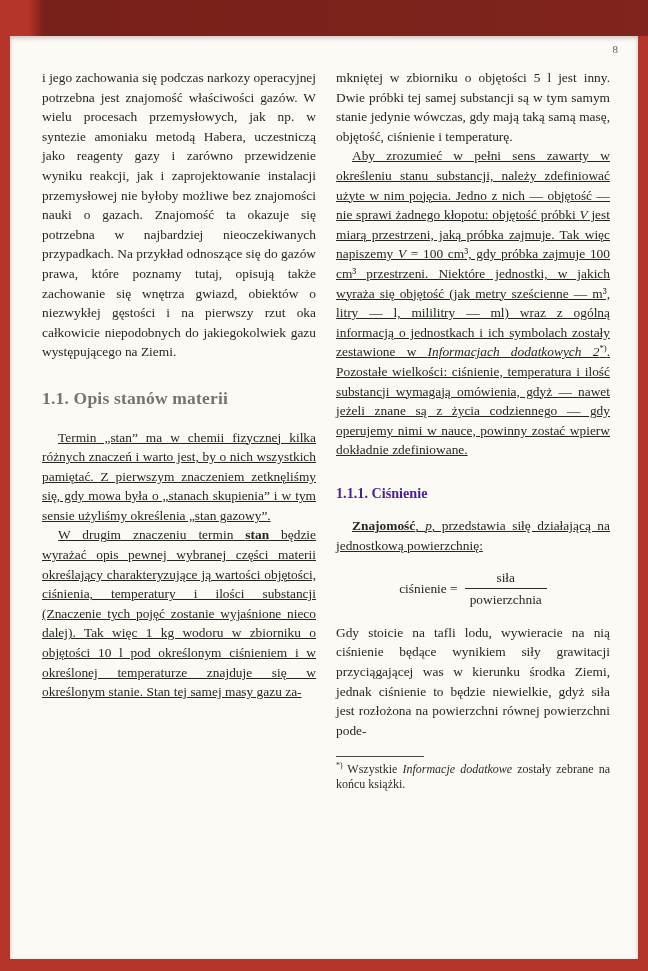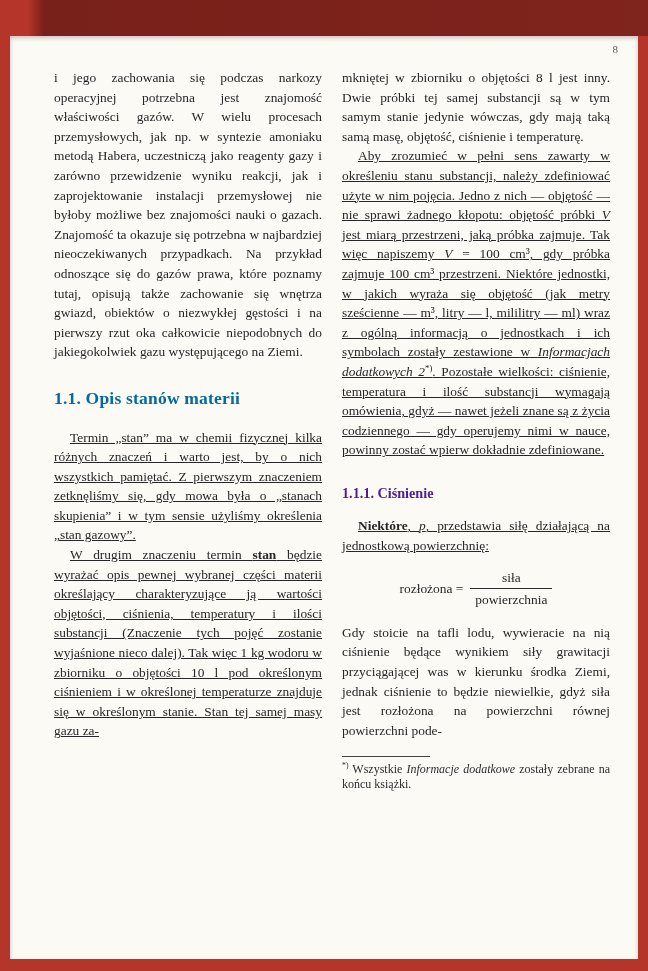--- a/index.html
+++ b/index.html
@@ -18,33 +18,33 @@
     position: absolute; left: 10px; right: 10px; top: 36px; bottom: 12px;
     background: #fbfaf5;
     box-shadow: inset 0 2px 4px rgba(90,20,15,0.25);
   }
   .page-number {
     position: absolute; top: 7px; right: 20px;
     font-size: 11px; color: #5a5a5a;
   }
   .content {
     display: flex; gap: 20px;
-    padding: 32px 28px 0 44px;
+    padding: 32px 28px 0 32px;
     color: #262626;
   }
   .col {
     flex: 1;
     font-size: 13.4px;
     line-height: 19.6px;
     text-align: justify;
   }
   p { margin: 0; }
   p.ind { text-indent: 16px; text-decoration: underline; }
   h2.section {
-    font-size: 17.5px; font-weight: bold; color: #0369a1;
+    font-size: 17.5px; font-weight: bold; color: #737373;
     margin: 27px 0 19px 0; letter-spacing: 0.2px;
   }
   h3.subsection {
     font-size: 14.2px; font-weight: bold; color: #4c1d95;
     margin: 24px 0 13px 0;
   }
   .equation {
     display: flex; justify-content: center; align-items: center;
     margin: 11px 0 12px 0;
     font-size: 13.4px;
@@ -71,27 +71,27 @@
   <div class="content">
 
     <div class="col">
       <p>i jego zachowania się podczas narkozy operacyjnej potrzebna jest znajomość właściwości gazów. W wielu procesach przemysłowych, jak np. w syntezie amoniaku metodą Habera, uczestniczą jako reagenty gazy i zarówno przewidzenie wyniku reakcji, jak i zaprojektowanie instalacji przemysłowej nie byłoby możliwe bez znajomości nauki o gazach. Znajomość ta okazuje się potrzebna w najbardziej nieoczekiwanych przypadkach. Na przykład odnoszące się do gazów prawa, które poznamy tutaj, opisują także zachowanie się wnętrza gwiazd, obiektów o niezwykłej gęstości i na pierwszy rzut oka całkowicie niepodobnych do jakiegokolwiek gazu występującego na Ziemi.</p>
       <h2 class="section">1.1. Opis stanów materii</h2>
       <p class="ind">Termin „stan” ma w chemii fizycznej kilka różnych znaczeń i warto jest, by o nich wszystkich pamiętać. Z pierwszym znaczeniem zetknęliśmy się, gdy mowa była o „stanach skupienia” i w tym sensie użyliśmy określenia „stan gazowy”.</p>
       <p class="ind"><span>W drugim znaczeniu termin </span><b>stan</b><span> będzie wyrażać opis pewnej wybranej części materii określający charakteryzujące ją wartości objętości, ciśnienia, temperatury i ilości substancji (Znaczenie tych pojęć zostanie wyjaśnione nieco dalej). Tak więc 1 kg wodoru w zbiorniku o objętości 10 l pod określonym ciśnieniem i w określonej temperaturze znajduje się w określonym stanie. Stan tej samej masy gazu za-</span></p>
     </div>
 
     <div class="col">
-      <p>mkniętej w zbiorniku o objętości 8 l jest inny. Dwie próbki tej samej substancji są w tym samym stanie jedynie wówczas, gdy mają taką samą masę, objętość, ciśnienie i temperaturę.</p>
+      <p>mkniętej w zbiorniku o objętości 5 l jest inny. Dwie próbki tej samej substancji są w tym samym stanie jedynie wówczas, gdy mają taką samą masę, objętość, ciśnienie i temperaturę.</p>
       <p class="ind"><span>Aby zrozumieć w pełni sens zawarty w określeniu stanu substancji, należy zdefiniować użyte w nim pojęcia. Jedno z nich — objętość — nie sprawi żadnego kłopotu: objętość próbki </span><i>V</i><span> jest miarą przestrzeni, jaką próbka zajmuje. Tak więc napiszemy </span><i>V</i><span> = 100 cm³, gdy próbka zajmuje 100 cm³ przestrzeni. Niektóre jednostki, w jakich wyraża się objętość (jak metry sześcienne — m³, litry — l, mililitry — ml) wraz z ogólną informacją o jednostkach i ich symbolach zostały zestawione w </span><i>Informacjach dodatkowych 2</i><sup>*)</sup><span>. Pozostałe wielkości: ciśnienie, temperatura i ilość substancji wymagają omówienia, gdyż — nawet jeżeli znane są z życia codziennego — gdy operujemy nimi w nauce, powinny zostać wpierw dokładnie zdefiniowane.</span></p>
       <h3 class="subsection">1.1.1. Ciśnienie</h3>
-      <p class="ind"><b>Niektóre</b><span>, </span><i>p</i><span>, przedstawia siłę działającą na jednostkową powierzchnię:</span></p>
+      <p class="ind"><b>Znajomość</b><span>, </span><i>p</i><span>, przedstawia siłę działającą na jednostkową powierzchnię:</span></p>
 
       <div class="equation">
-        <span>rozłożona =</span>
+        <span>ciśnienie =</span>
         <span class="frac">
           <span class="num">siła</span>
           <span class="den">powierzchnia</span>
         </span>
       </div>
 
       <p>Gdy stoicie na tafli lodu, wywieracie na nią ciśnienie będące wynikiem siły grawitacji przyciągającej was w kierunku środka Ziemi, jednak ciśnienie to będzie niewielkie, gdyż siła jest rozłożona na powierzchni równej powierzchni pode-</p>
 
       <div class="footnote">
         <div class="footnote-rule"></div>

